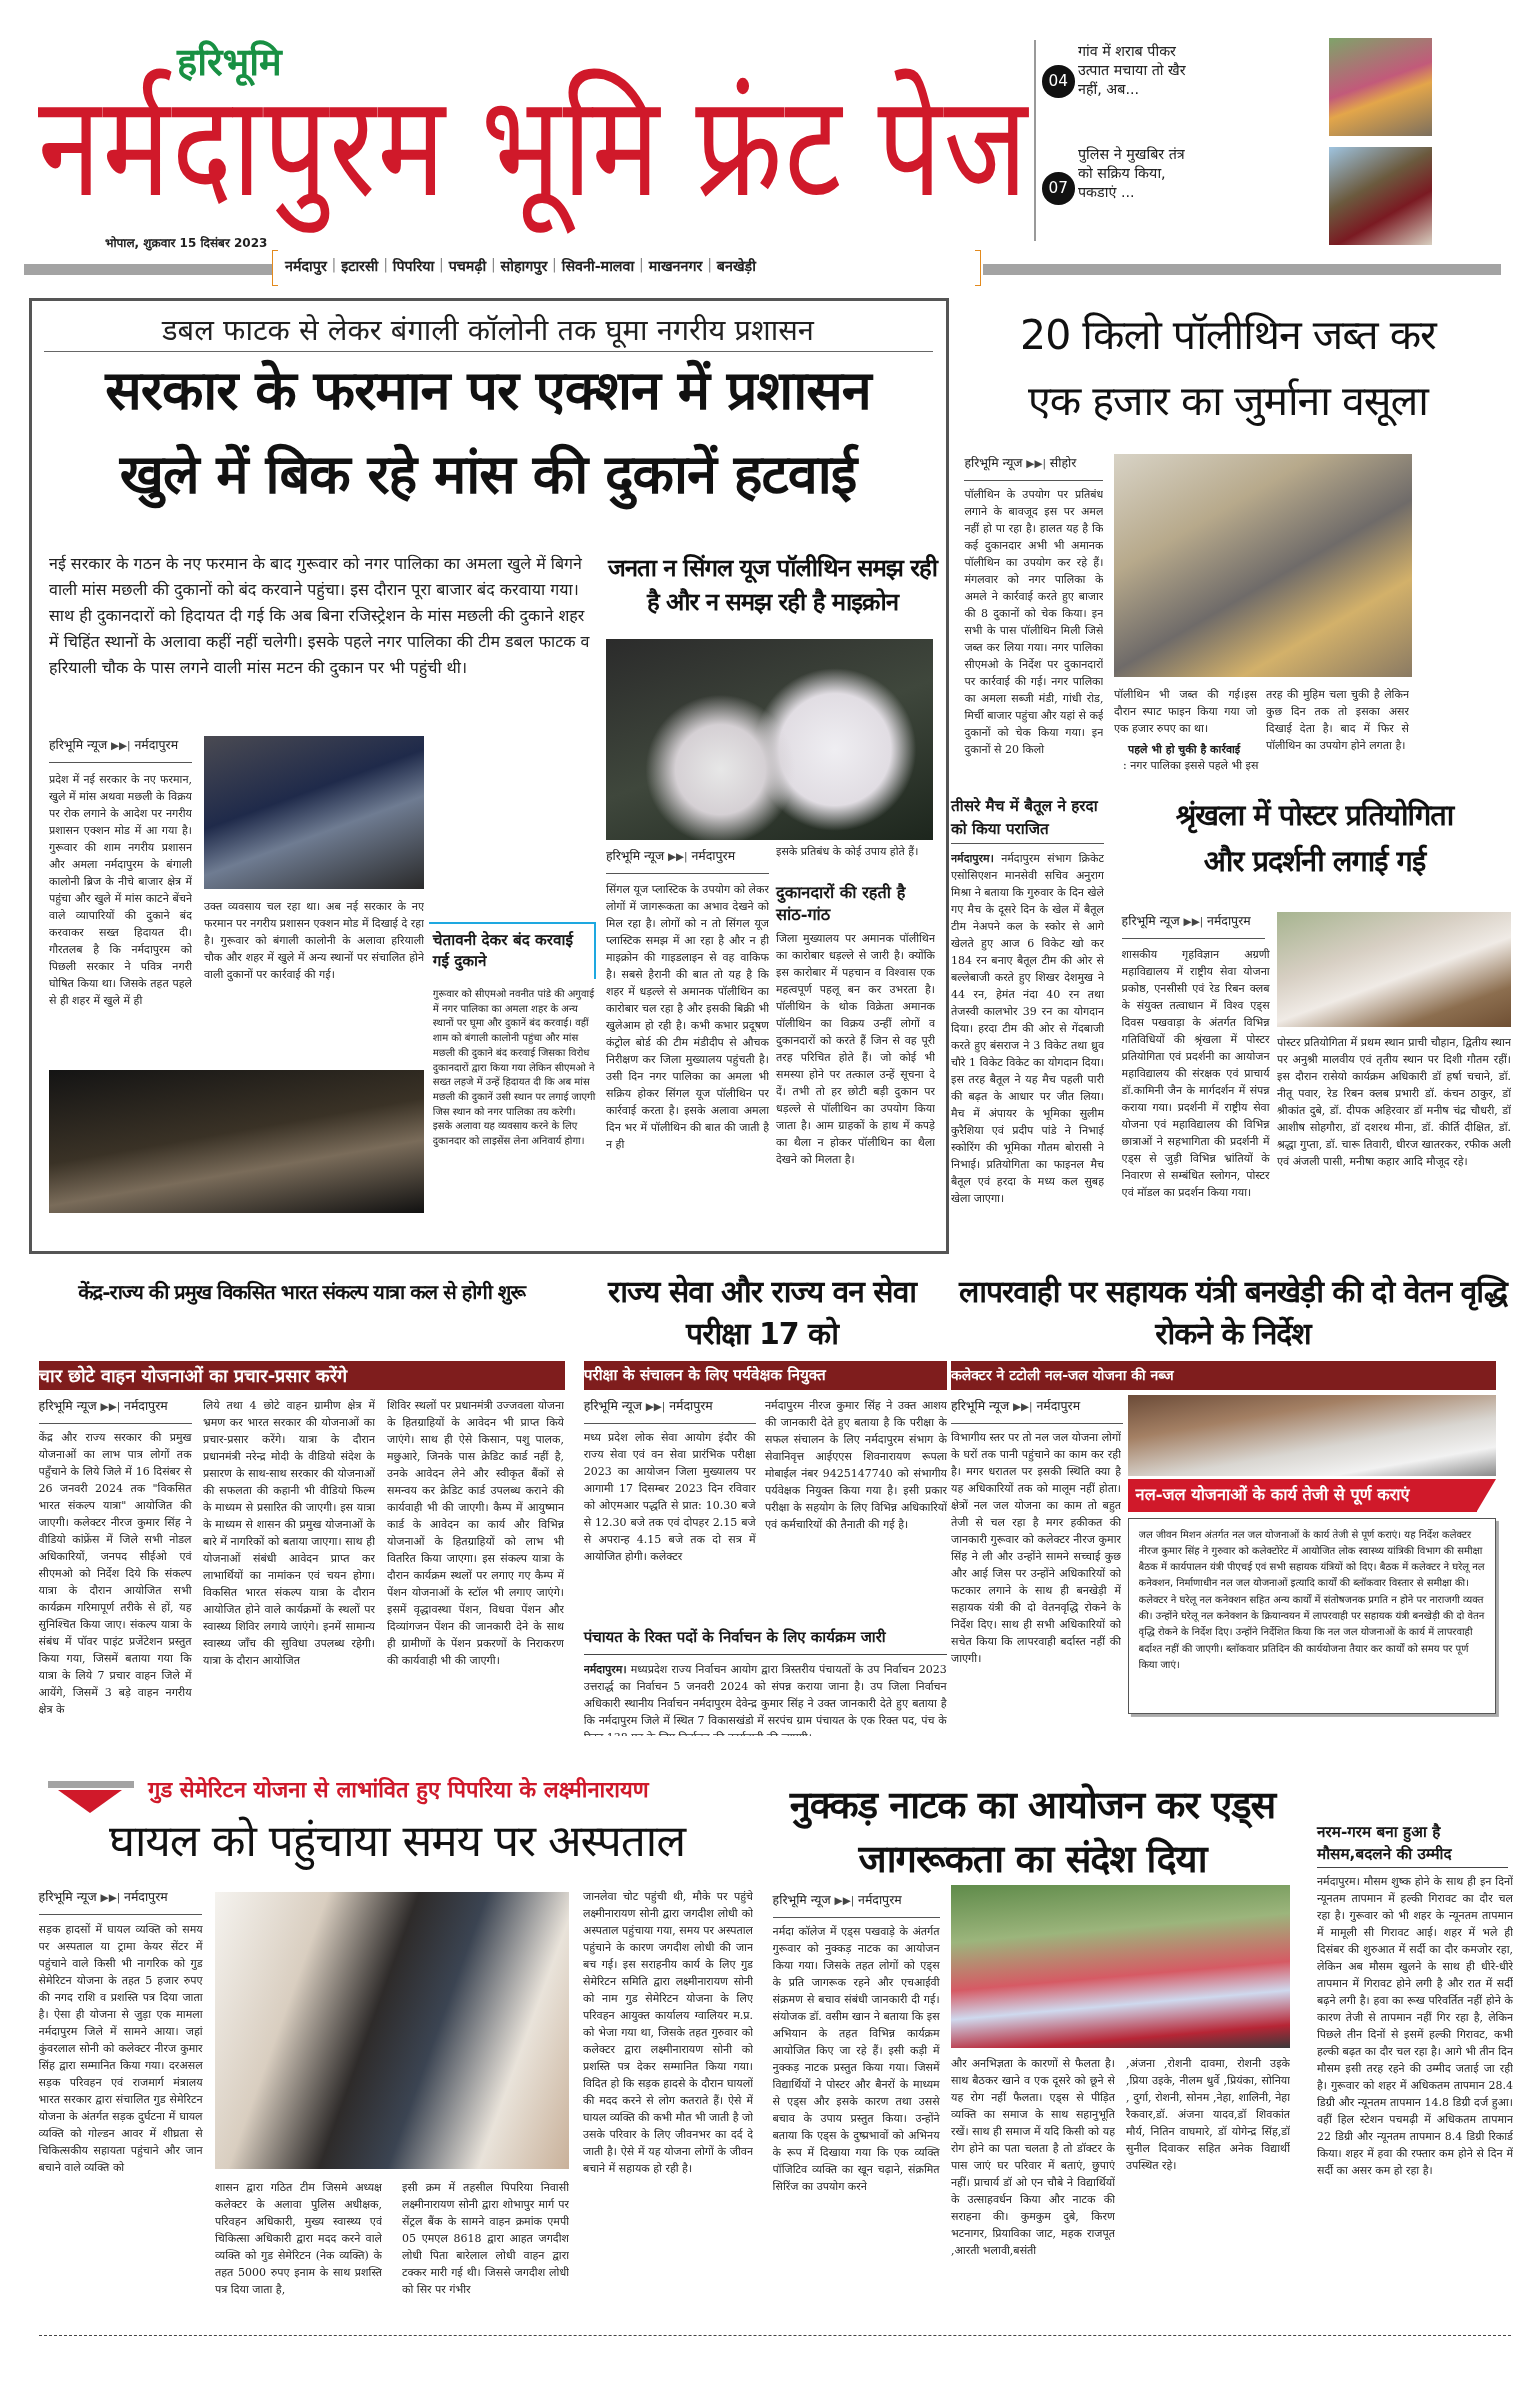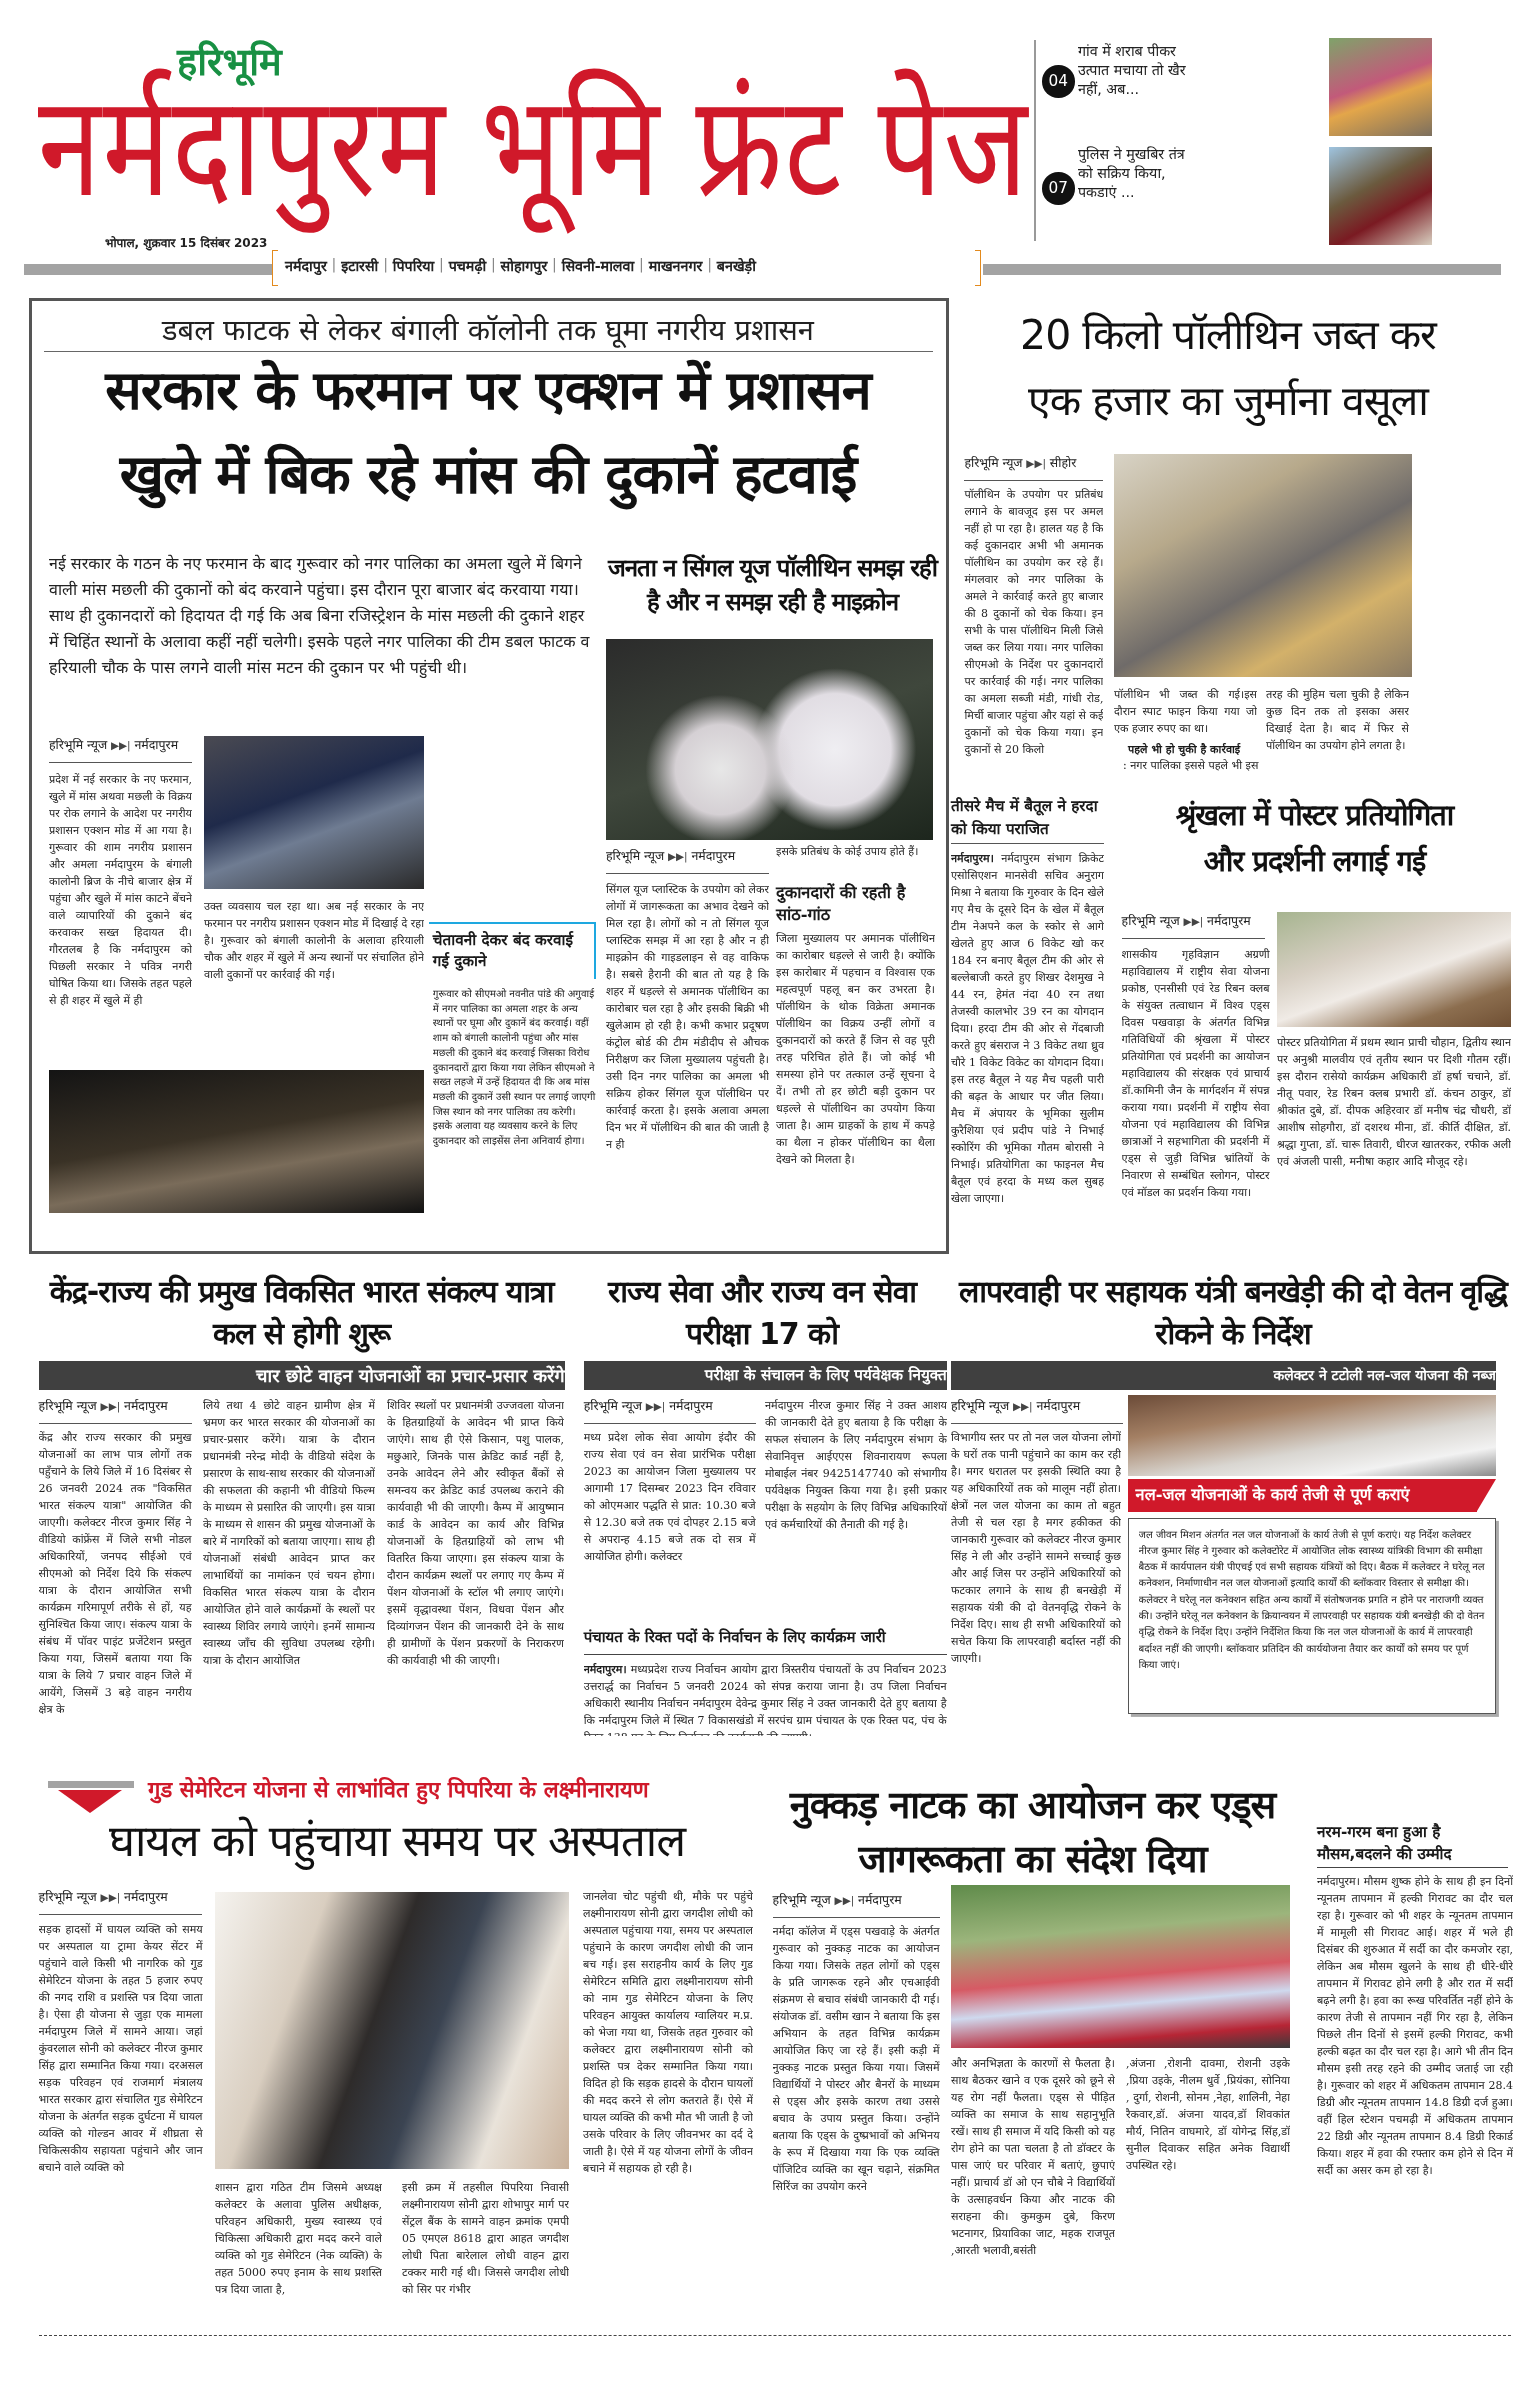--- a/index.html
+++ b/index.html
@@ -4,21 +4,21 @@
 <style>
 *{box-sizing:border-box;margin:0;padding:0}
 html,body{width:1524px;height:2399px;background:#fff;overflow:hidden}
 body{font-family:"DejaVu Sans","Liberation Sans",sans-serif;color:#1a1a1a;position:relative}
 .abs{position:absolute}
 .txt{font-family:"DejaVu Serif","Liberation Serif",serif;font-size:11px;line-height:17px;text-align:justify;color:#222;overflow:hidden}
 .hl{font-family:"DejaVu Sans","Liberation Sans",sans-serif;font-weight:bold;color:#111;text-align:center;letter-spacing:-1px;line-height:1.15}
 .byline{font-size:12.4px;color:#222;border-bottom:1.9px solid #555;padding-bottom:9px;white-space:nowrap}
 .byline .arr{color:#444;font-size:10.5px;margin:0 3.8px}
 .photo{background:linear-gradient(135deg,#7a6a58,#b9a58d 40%,#5d5348 70%,#a89a88);overflow:hidden}
-.blueband{background:#404040;color:#fff;font-weight:bold;text-align:right;font-family:"DejaVu Sans",sans-serif}
+.blueband{background:#7f1d1d;color:#fff;font-weight:bold;text-align:left;font-family:"DejaVu Sans",sans-serif}
 .redband{background:#d0192a;color:#fff;font-weight:bold;font-family:"DejaVu Sans",sans-serif}
 .masthead-title{color:#d0192a;font-family:"DejaVu Sans Condensed","DejaVu Sans",sans-serif;font-weight:normal;font-size:113px;letter-spacing:1.9px;line-height:1}
 .brand{color:#189043;font-weight:bold;font-size:38px;font-family:"DejaVu Sans",sans-serif}
 .navbar{font-size:14.3px;font-weight:bold;color:#222}
 .navbar .sep{color:#888;margin:0 4.8px;font-weight:normal}
 .teaser-num{width:32.5px;height:32.5px;border-radius:50%;background:#111;color:#fff;font-size:15.3px;display:flex;align-items:center;justify-content:center}
 .teaser-text{font-size:14.3px;line-height:19px;color:#222}
 .boxed{border:3.8px solid #555}
 .divider{height:1.9px;background:#444}
 </style>
@@ -126,21 +126,21 @@
   <div class="abs hl" style="left:0;top:50px;width:401px;font-size:29px">और प्रदर्शनी लगाई गई</div>
   <div class="abs byline" style="left:7.6px;top:117px;width:143px">
     <span>हरिभूमि न्यूज</span><span class="arr">▶▶|</span><span>नर्मदापुरम</span>
   </div>
   <div class="abs txt" style="left:7.6px;top:151px;width:148px;height:311px">शासकीय गृहविज्ञान अग्रणी महाविद्यालय में राष्ट्रीय सेवा योजना प्रकोष्ठ, एनसीसी एवं रेड रिबन क्लब के संयुक्त तत्वाधान में विश्व एड्स दिवस पखवाड़ा के अंतर्गत विभिन्न गतिविधियों की श्रृंखला में पोस्टर प्रतियोगिता एवं प्रदर्शनी का आयोजन महाविद्यालय की संरक्षक एवं प्राचार्य डॉ.कामिनी जैन के मार्गदर्शन में संपन्न कराया गया। प्रदर्शनी में राष्ट्रीय सेवा योजना एवं महाविद्यालय की विभिन्न छात्राओं ने सहभागिता की प्रदर्शनी में एड्स से जुड़ी विभिन्न भ्रांतियों के निवारण से सम्बंधित स्लोगन, पोस्टर एवं मॉडल का प्रदर्शन किया गया।</div>
   <div class="abs photo" style="left:163px;top:117px;width:234px;height:115px;background:linear-gradient(160deg,#a6b48f,#d7cfc3 35%,#f0ebe6 55%,#8c6e4f 80%,#6f4f33)"></div>
   <div class="abs txt" style="left:163px;top:239px;width:234px;height:223px">पोस्टर प्रतियोगिता में प्रथम स्थान प्राची चौहान, द्वितीय स्थान पर अनुश्री मालवीय एवं तृतीय स्थान पर दिशी गौतम रहीं। इस दौरान रासेयो कार्यक्रम अधिकारी डॉ हर्षा चचाने, डॉ. नीतू पवार, रेड रिबन क्लब प्रभारी डॉ. कंचन ठाकुर, डॉ श्रीकांत दुबे, डॉ. दीपक अहिरवार डॉ मनीष चंद्र चौधरी, डॉ आशीष सोहगौरा, डॉ दशरथ मीना, डॉ. कीर्ति दीक्षित, डॉ. श्रद्धा गुप्ता, डॉ. चारू तिवारी, धीरज खातरकर, रफीक अली एवं अंजली पासी, मनीषा कहार आदि मौजूद रहे।</div>
 </div>
 
 <div class="abs" style="left:29px;top:1271px;width:540px;height:459px">
-  <div class="abs hl" style="left:9.6px;top:0;width:526px;font-size:30px;line-height:42px">केंद्र-राज्य की प्रमुख विकसित भारत संकल्प यात्रा कल से होगी शुरू</div>
+  <div class="abs hl" style="left:9.6px;top:0;width:526px;font-size:20px;line-height:42px">केंद्र-राज्य की प्रमुख विकसित भारत संकल्प यात्रा कल से होगी शुरू</div>
   <div class="abs blueband" style="left:9.6px;top:90px;width:526px;height:29px;font-size:18px;line-height:29px">चार छोटे वाहन योजनाओं का प्रचार-प्रसार करेंगे</div>
   <div class="abs byline" style="left:9.6px;top:126px;width:153px">
     <span>हरिभूमि न्यूज</span><span class="arr">▶▶|</span><span>नर्मदापुरम</span>
   </div>
   <div class="abs txt" style="left:9.6px;top:158px;width:153px;height:296px">केंद्र और राज्य सरकार की प्रमुख योजनाओं का लाभ पात्र लोगों तक पहुँचाने के लिये जिले में 16 दिसंबर से 26 जनवरी 2024 तक "विकसित भारत संकल्प यात्रा" आयोजित की जाएगी। कलेक्टर नीरज कुमार सिंह ने वीडियो कांफ्रेंस में जिले सभी नोडल अधिकारियों, जनपद सीईओ एवं सीएमओ को निर्देश दिये कि संकल्प यात्रा के दौरान आयोजित सभी कार्यक्रम गरिमापूर्ण तरीके से हों, यह सुनिश्चित किया जाए। संकल्प यात्रा के संबंध में पॉवर पाइंट प्रजेंटेशन प्रस्तुत किया गया, जिसमें बताया गया कि यात्रा के लिये 7 प्रचार वाहन जिले में आयेंगे, जिसमें 3 बड़े वाहन नगरीय क्षेत्र के</div>
   <div class="abs txt" style="left:174px;top:126px;width:172px;height:328px">लिये तथा 4 छोटे वाहन ग्रामीण क्षेत्र में भ्रमण कर भारत सरकार की योजनाओं का प्रचार-प्रसार करेंगे। यात्रा के दौरान प्रधानमंत्री नरेन्द्र मोदी के वीडियो संदेश के प्रसारण के साथ-साथ सरकार की योजनाओं की सफलता की कहानी भी वीडियो फिल्म के माध्यम से प्रसारित की जाएगी। इस यात्रा के माध्यम से शासन की प्रमुख योजनाओं के बारे में नागरिकों को बताया जाएगा। साथ ही योजनाओं संबंधी आवेदन प्राप्त कर लाभार्थियों का नामांकन एवं चयन होगा। विकसित भारत संकल्प यात्रा के दौरान आयोजित होने वाले कार्यक्रमों के स्थलों पर स्वास्थ्य शिविर लगाये जाएंगे। इनमें सामान्य स्वास्थ्य जाँच की सुविधा उपलब्ध रहेगी। यात्रा के दौरान आयोजित</div>
   <div class="abs txt" style="left:358px;top:126px;width:177px;height:328px">शिविर स्थलों पर प्रधानमंत्री उज्जवला योजना के हितग्राहियों के आवेदन भी प्राप्त किये जाएंगे। साथ ही ऐसे किसान, पशु पालक, मछुआरे, जिनके पास क्रेडिट कार्ड नहीं है, उनके आवेदन लेने और स्वीकृत बैंकों से समन्वय कर क्रेडिट कार्ड उपलब्ध कराने की कार्यवाही भी की जाएगी। कैम्प में आयुष्मान कार्ड के आवेदन का कार्य और विभिन्न योजनाओं के हितग्राहियों को लाभ भी वितरित किया जाएगा। इस संकल्प यात्रा के दौरान कार्यक्रम स्थलों पर लगाए गए कैम्प में पेंशन योजनाओं के स्टॉल भी लगाए जाएंगे। इसमें वृद्धावस्था पेंशन, विधवा पेंशन और दिव्यांगजन पेंशन की जानकारी देने के साथ ही ग्रामीणों के पेंशन प्रकरणों के निराकरण की कार्यवाही भी की जाएगी।</div>
 </div>
 
 <div class="abs" style="left:578px;top:1271px;width:368px;height:344px">

